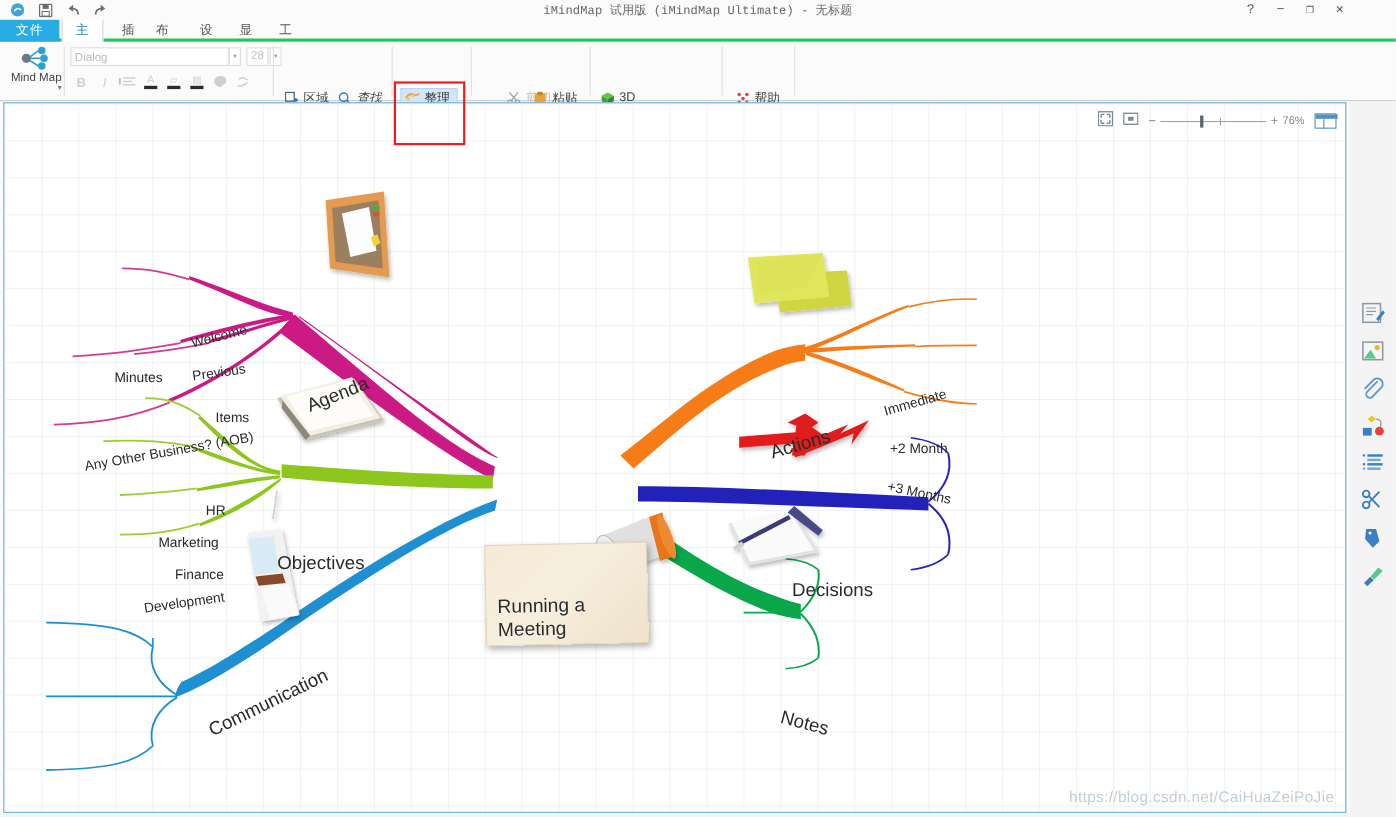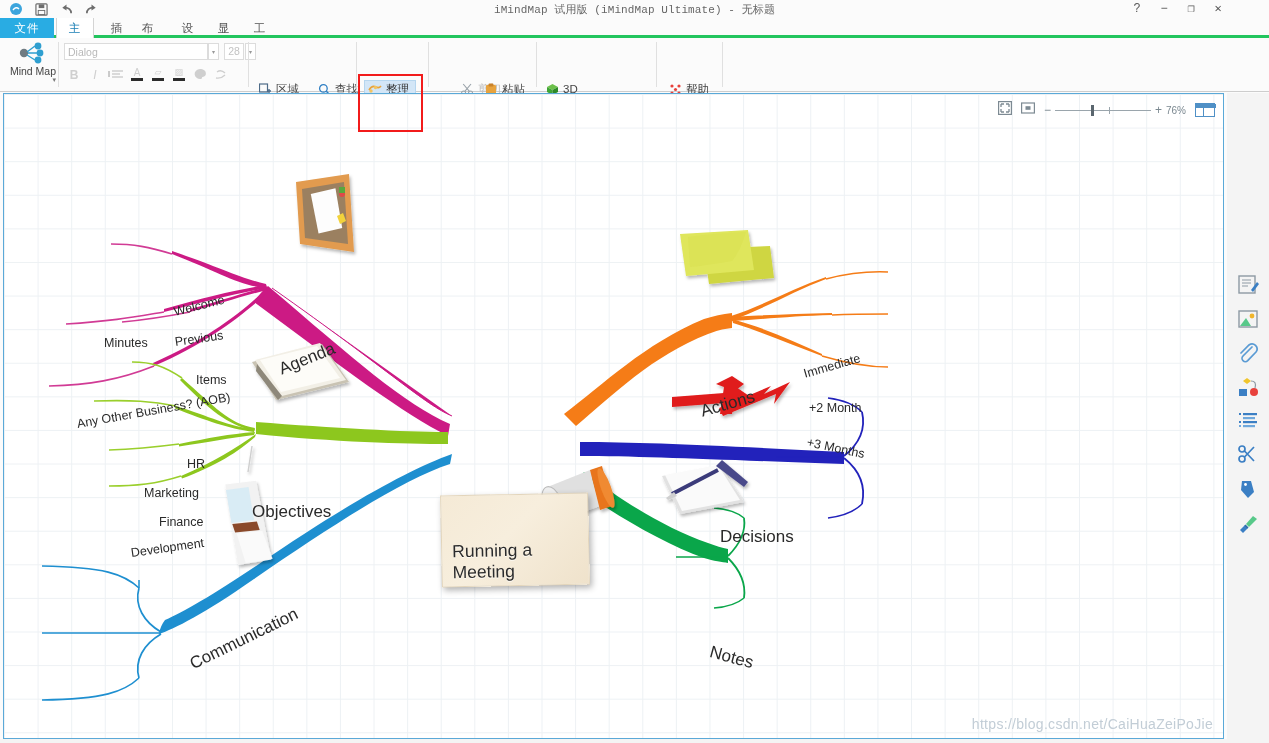--- a/index.html
+++ b/index.html
@@ -307,21 +307,21 @@
     </div>
     <div class="cmd" style="left:258px; top:68px;">
       <span class="gi">
         <svg width="12" height="13" viewBox="0 0 12 13">
             <path d="M1 1 L1 11 L4 8.3 L6 12 L7.6 11.2 L5.7 7.6 L9.6 7.3 Z" fill="#4f9e3e"></path>
           </svg>
       </span>
       <span>选择</span>
       <span class="caret">▾</span>
     </div>
-    <div class="cmd" style="left:317px; top:44px;">
+    <div class="cmd" style="left:306px; top:44px;font-style:italic;">
       <span class="gi">
         <svg width="13" height="13" viewBox="0 0 13 13">
             <circle cx="5.4" cy="5.4" r="3.8" fill="none" stroke="#2f7fc4" stroke-width="1.3"></circle>
             <path d="M8.3 8.3 L11.8 11.8" stroke="#2f7fc4" stroke-width="1.5"></path>
           </svg>
       </span>
       <span>查找</span>
     </div>
     <div class="cmd dim" style="left:317px; top:68px;">
       <span class="gi">

